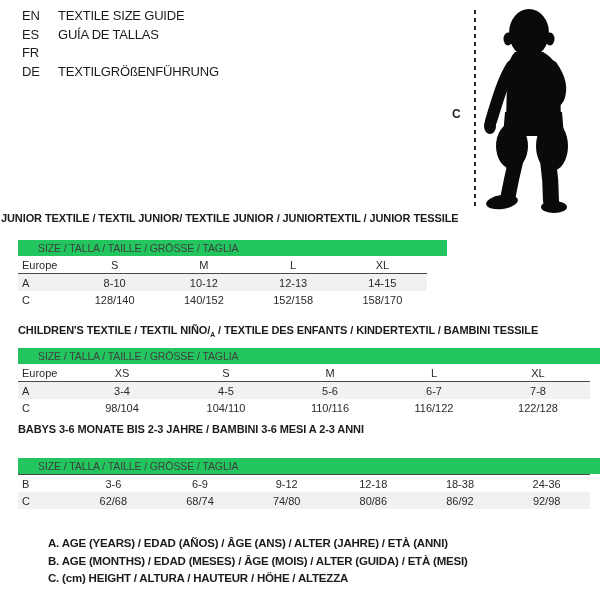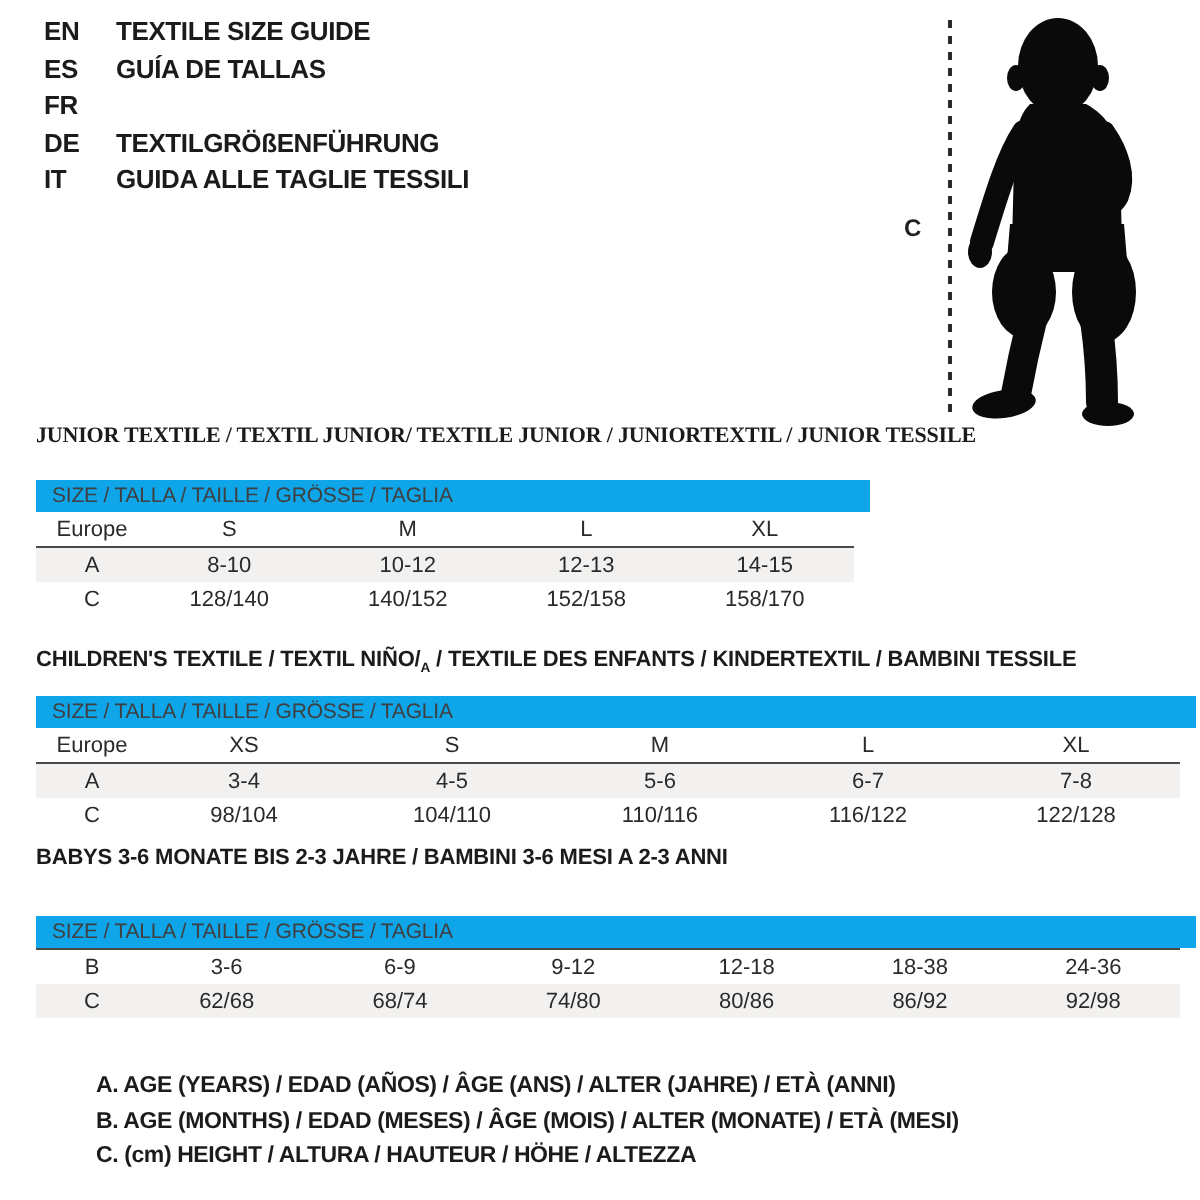--- a/index.html
+++ b/index.html
@@ -6,40 +6,40 @@
   body{
     width:600px;height:600px;background:#ffffff;
     font-family:"Liberation Sans", sans-serif;
     position:relative;overflow:hidden;
     -webkit-font-smoothing:antialiased;
   }
   .abs{position:absolute;}
 
   
   .lang-list{left:22px;top:7px;}
-  .lang-row{display:flex;line-height:18.6px;font-size:13px;font-weight:700;color:#1b1b1b;letter-spacing:-0.2px;}
+  .lang-row{display:flex;line-height:18.6px;font-size:13px;font-weight:400;color:#1b1b1b;letter-spacing:-0.2px;}
   .lang-code{width:36px;flex:0 0 36px;}
 
   
   .dash-line{left:474px;top:10px;width:2px;height:196px;
     background:repeating-linear-gradient(to bottom,#2b2b2b 0 4px,transparent 4px 8px);}
   .c-label{left:452px;top:107px;font-size:12px;font-weight:700;color:#222;}
   .baby-svg{left:480px;top:0px;}
 
   
   .tbl-title{font-size:11px;font-weight:700;color:#1b1b1b;letter-spacing:-0.1px;line-height:14.5px;white-space:nowrap;}
-  .tbl-headerbar{background:#0ea5e9;color:#3f3f3f;font-size:10.5px;line-height:16px;height:16px;padding-left:8px;letter-spacing:-0.1px;}
+  .tbl-headerbar{background:#22c55e;color:#3f3f3f;font-size:10.5px;line-height:16px;height:16px;padding-left:20px;letter-spacing:-0.1px;}
   table.size-table{border-collapse:collapse;table-layout:fixed;}
   table.size-table td{height:17px;padding:0;font-size:11px;color:#2a2a2a;text-align:center;vertical-align:middle;}
-  table.size-table td:first-child{text-align:center;padding-left:4px;}
+  table.size-table td:first-child{text-align:left;padding-left:4px;}
   tr.shaded td{background:#f2f1ef;}
   tr.divider-top td{border-top:1px solid #4a4a4a;}
 
   
-  .t1-title{left:18px;top:211px;font-family:Liberation Serif, serif;}
+  .t1-title{left:1px;top:211px;}
   .t1-bar{left:18px;top:240px;width:409px;}
   .t1-table{left:18px;top:256px;width:409px;}
   .t2-title{left:18px;top:323px;}
   .t2-bar{left:18px;top:348px;width:572px;}
   .t2-table{left:18px;top:364px;width:572px;}
   .t3-title{left:18px;top:422px;}
   .t3-bar{left:18px;top:458px;width:572px;}
   .t3-table{left:18px;top:474px;width:572px;}
 
   
@@ -59,24 +59,20 @@
     <div class="lang-row">
       <span class="lang-code">ES</span>
       <span>GUÍA DE TALLAS</span>
     </div>
     <div class="lang-row">
       <span class="lang-code">FR</span>
     </div>
     <div class="lang-row">
       <span class="lang-code">DE</span>
       <span>TEXTILGRÖßENFÜHRUNG</span>
-    </div>
-    <div class="lang-row">
-      <span class="lang-code">IT</span>
-      <span>GUIDA ALLE TAGLIE TESSILI</span>
     </div>
   </div>
 
 <div class="abs dash-line"></div>
 <div class="abs c-label">C</div>
 <svg class="abs baby-svg" width="120" height="220" viewBox="0 0 120 220" fill="#0a0a0a">
 
   <ellipse cx="49" cy="33" rx="20" ry="24"></ellipse>
   <ellipse cx="28" cy="39" rx="4.5" ry="6.5"></ellipse>
   <ellipse cx="70" cy="39" rx="4.5" ry="6.5"></ellipse>
@@ -208,15 +204,15 @@
         <td>74/80</td>
         <td>80/86</td>
         <td>86/92</td>
         <td>92/98</td>
       </tr>
     </tbody>
   </table>
 
 <div class="abs notes">
     <div class="note-line">A. AGE (YEARS) / EDAD (AÑOS) / ÂGE (ANS) / ALTER (JAHRE) / ETÀ (ANNI)</div>
-    <div class="note-line">B. AGE (MONTHS) / EDAD (MESES) / ÂGE (MOIS) / ALTER (MONATE) / ETÀ (MESI)</div>
+    <div class="note-line">B. AGE (MONTHS) / EDAD (MESES) / ÂGE (MOIS) / ALTER (GUIDA) / ETÀ (MESI)</div>
     <div class="note-line">C. (cm) HEIGHT / ALTURA / HAUTEUR / HÖHE / ALTEZZA</div>
   </div>
 
 </body></html>

